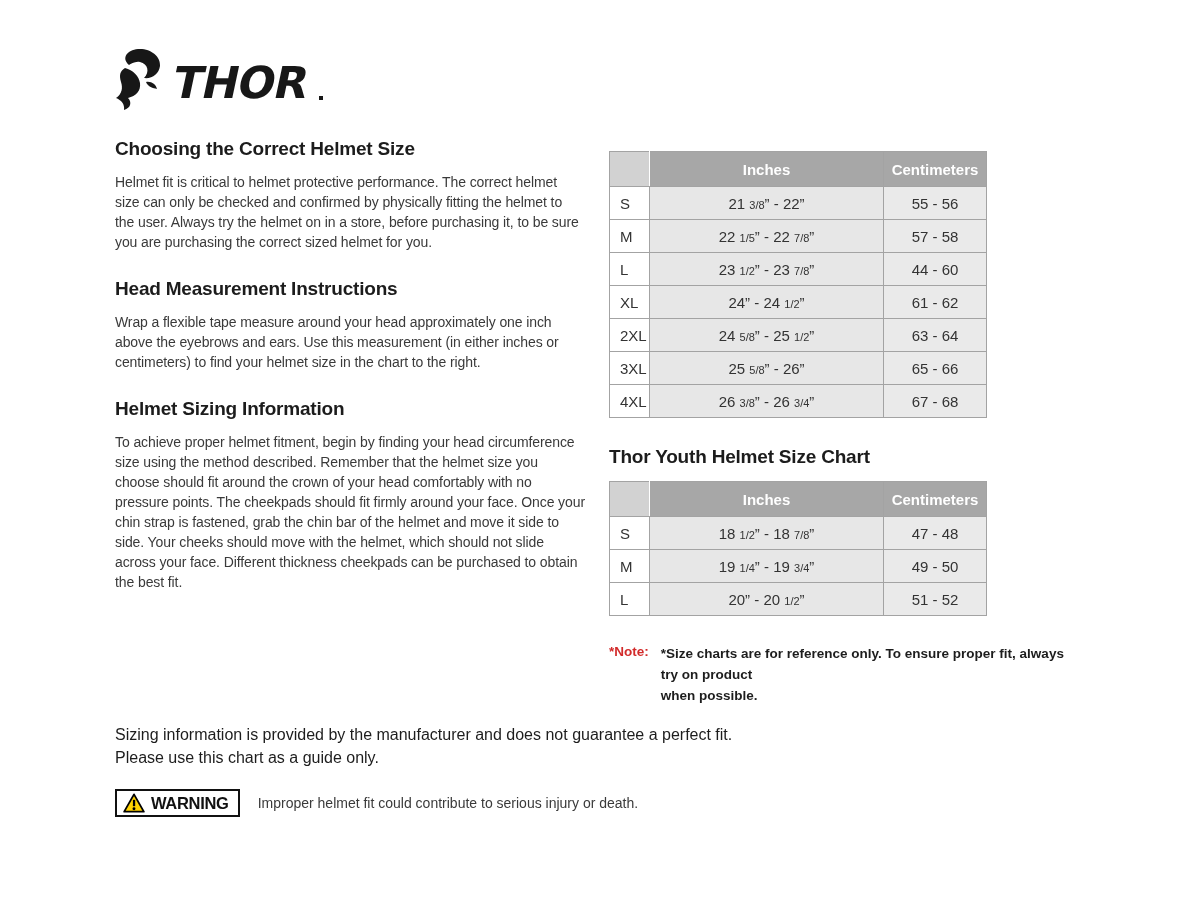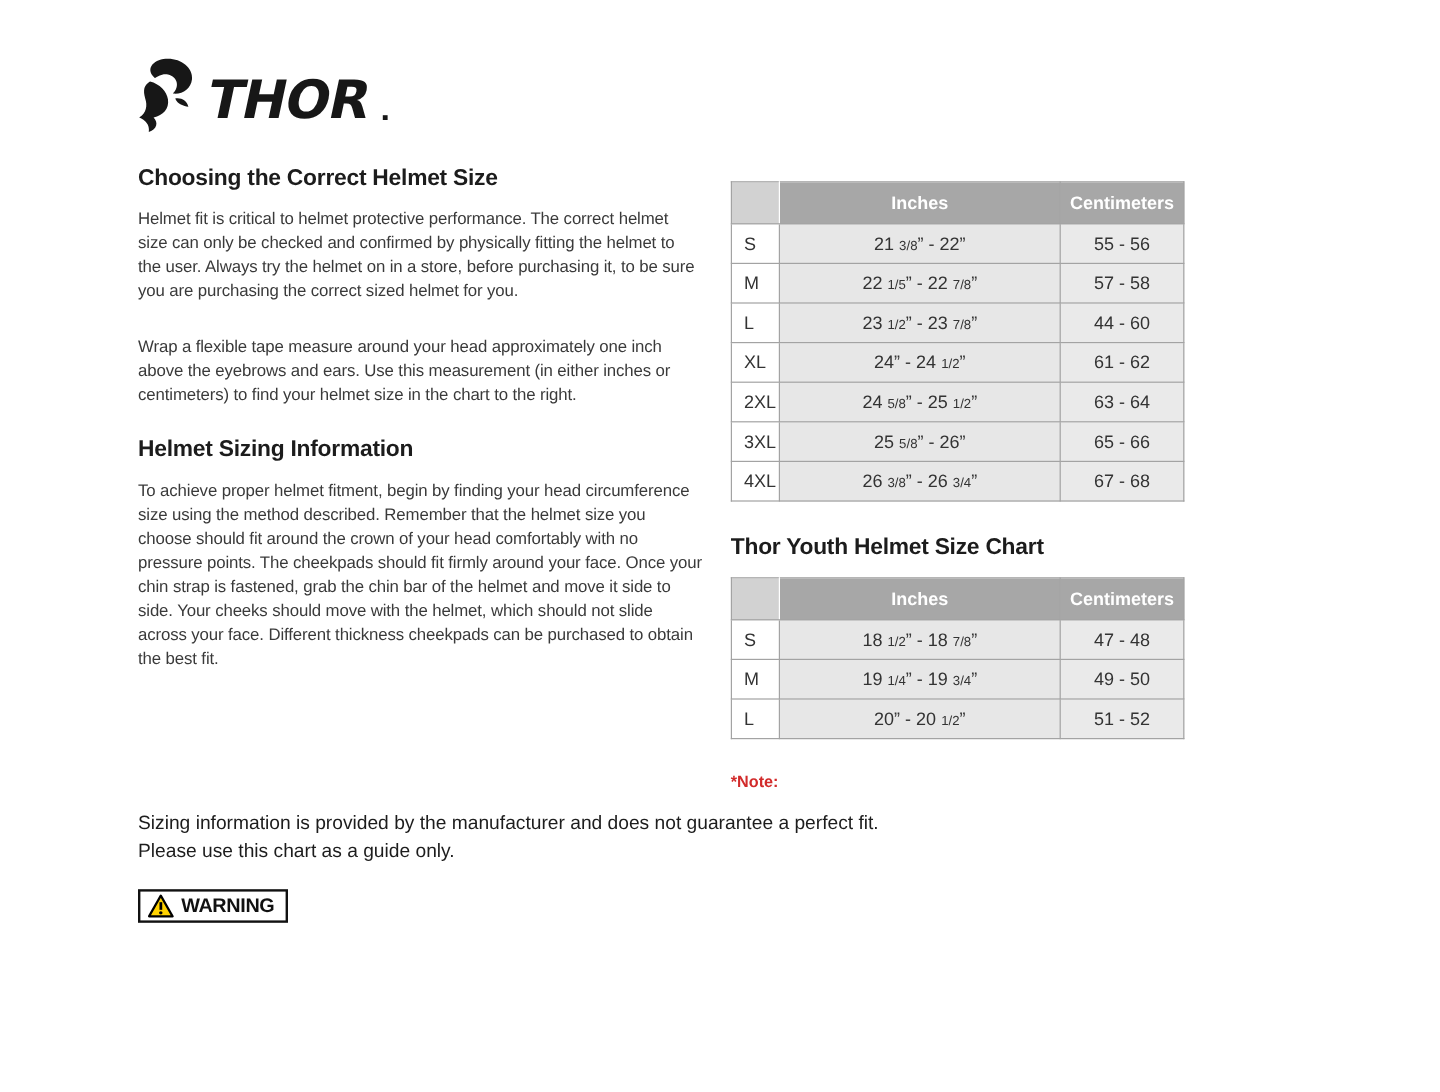--- a/index.html
+++ b/index.html
@@ -91,20 +91,21 @@
   </div>
 
   <div class="columns">
 
     <div class="col">
       <div class="sec">
         <h2 class="sec-heading">Choosing the Correct Helmet Size</h2>
         <p>Helmet fit is critical to helmet protective performance. The correct helmet size can only be checked and confirmed by physically fitting the helmet to the user. Always try the helmet on in a store, before purchasing it, to be sure you are purchasing the correct sized helmet for you.</p>
       </div>
       <div class="sec">
+        <h2 class="sec-heading">Head Measurement Instructions</h2>
         <p>Wrap a flexible tape measure around your head approximately one inch above the eyebrows and ears. Use this measurement (in either inches or centimeters) to find your helmet size in the chart to the right.</p>
       </div>
       <div class="sec">
         <h2 class="sec-heading">Helmet Sizing Information</h2>
         <p>To achieve proper helmet fitment, begin by finding your head circumference size using the method described. Remember that the helmet size you choose should fit around the crown of your head comfortably with no pressure points. The cheekpads should fit firmly around your face. Once your chin strap is fastened, grab the chin bar of the helmet and move it side to side. Your cheeks should move with the helmet, which should not slide across your face. Different thickness cheekpads can be purchased to obtain the best fit.</p>
       </div>
     </div>
 
     <div class="col">
 
@@ -182,32 +183,35 @@
                 <td class="c-size">L</td>
                 <td class="c-in">20” - 20 <span class="fr">1/2</span>”</td>
                 <td class="c-cm">51 - 52</td>
               </tr>
             </tbody>
         </table>
       </div>
 
       <div class="note">
         <span class="note-label">*Note:</span>
+        <span class="note-text" style="white-space: pre-line;">*Size charts are for reference only. To ensure proper fit, always try on product
+when possible.</span>
       </div>
 
     </div>
   </div>
 
   <div class="disclaimer" style="white-space: pre-line;">Sizing information is provided by the manufacturer and does not guarantee a perfect fit.
 Please use this chart as a guide only.</div>
 
   <div class="warning-row">
     <span class="warning-badge">
       <svg width="22" height="20" viewBox="0 0 24 22">
         <path d="M12 1.5 L22.8 20.5 H1.2 Z" fill="#ffd200" stroke="#000" stroke-width="2" stroke-linejoin="round"></path>
         <rect x="10.8" y="7.5" width="2.5" height="7" fill="#000"></rect>
         <circle cx="12" cy="17.3" r="1.6" fill="#000"></circle>
       </svg>
       <span class="w-label">WARNING</span>
     </span>
+    <span class="warning-text">Improper helmet fit could contribute to serious injury or death.</span>
   </div>
 
 </div>
 
 </body></html>

